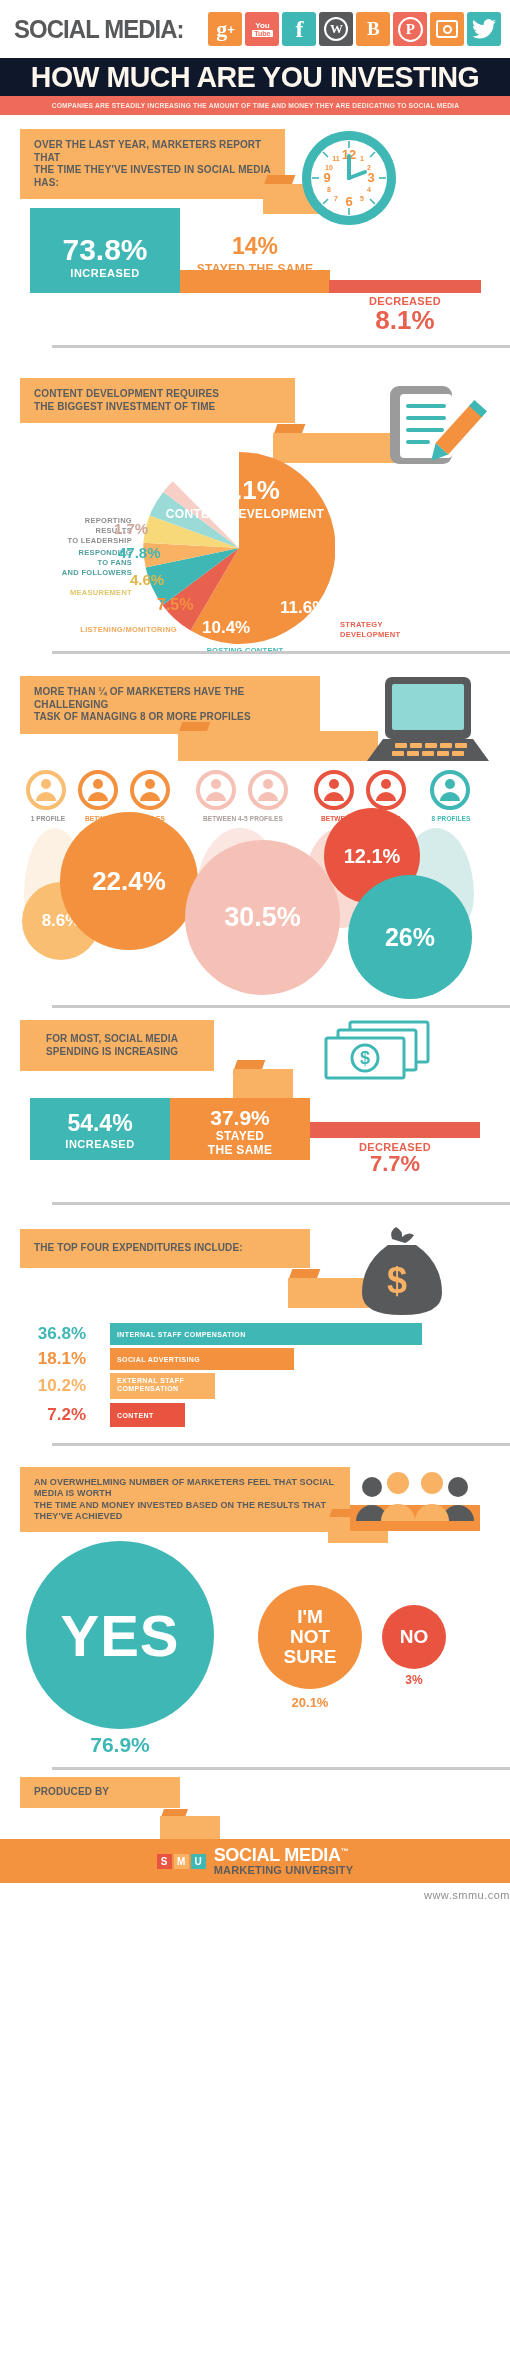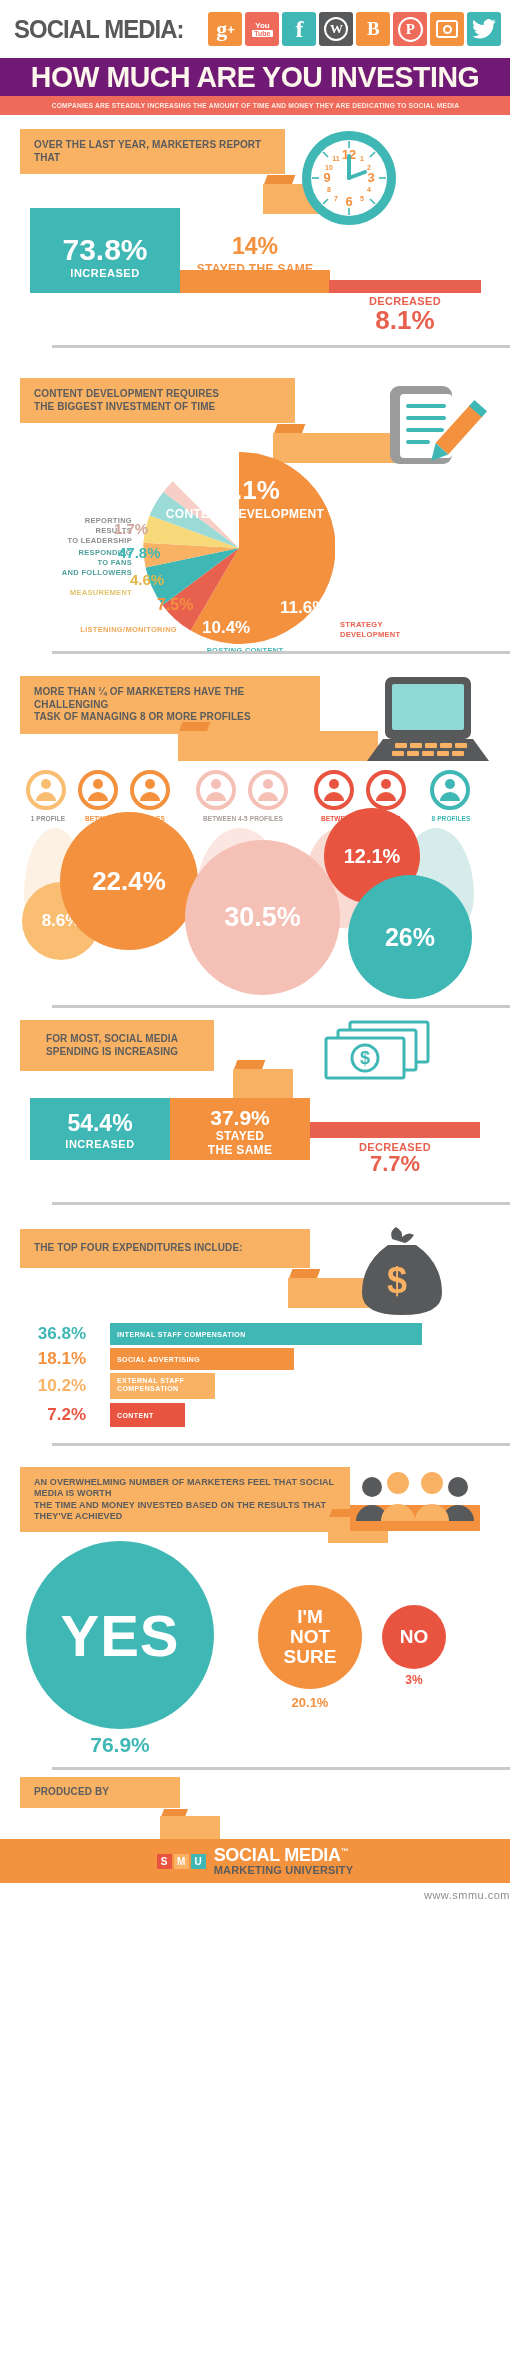--- a/index.html
+++ b/index.html
@@ -13,21 +13,21 @@
 
   
   .header { position:relative; height:115px; }
   .hdr-top { height:58px; display:flex; align-items:center; padding-left:14px; }
   .hdr-title { font-size:26px; font-weight:bold; color:#58595b; letter-spacing:-1px;
                transform:scaleX(0.92); transform-origin:left center; white-space:nowrap; }
   .soc-row { display:flex; gap:3px; margin-left:10px; }
   .soc { width:34px; height:34px; border-radius:3px; display:flex;
          align-items:center; justify-content:center; color:#fff;
          font-size:20px; font-weight:bold; }
-  .hdr-band { background:#701a75; height:38px; display:flex; align-items:center;
+  .hdr-band { background:#0f172a; height:38px; display:flex; align-items:center;
               justify-content:center; }
   .hdr-band span { font-size:30px; font-weight:bold; color:#fdf6ec;
                    letter-spacing:-0.5px; transform:scaleX(0.95); white-space:nowrap; }
   .hdr-sub { background:#ee6b5b; height:19px; display:flex; align-items:center;
              justify-content:center; }
   .hdr-sub span { font-size:7px; font-weight:bold; color:#ffe9e2; letter-spacing:0.2px;
                   transform:scaleX(0.95); white-space:nowrap; }
 
   
   .section { position:relative; }
@@ -106,20 +106,21 @@
   <div class="hdr-sub">
     <span class="cond">COMPANIES ARE STEADILY INCREASING THE AMOUNT OF TIME AND MONEY THEY ARE DEDICATING TO SOCIAL MEDIA</span>
   </div>
 </div>
 
 <div class="section s1">
 
   <div style="position:absolute;left:20px;top:14px;width:265px;border-radius:10px;">
     <div class="ribbon cond" style="width:265px;">
       <div>OVER THE LAST YEAR, MARKETERS REPORT THAT</div>
+      <div>THE TIME THEY'VE INVESTED IN SOCIAL MEDIA HAS:</div>
     </div>
     <div class="ribbon-fold" style="left:245px;top:46px;width:28px;height:13px;transform:skewX(-20deg);"></div>
     <div class="ribbon-tail" style="left:243px;top:55px;width:76px;height:30px;"></div>
   </div>
 
   <div style="position:absolute;left:299px;top:13px;width:100px;height:100px;">
     <svg width="100" height="100" viewBox="0 0 100 100">
       <circle cx="50" cy="50" r="47" fill="#3fb7b5"></circle>
       <circle cx="50" cy="50" r="38" fill="#ffffff"></circle>
       <g stroke="#3fb7b5" stroke-width="1.6">

